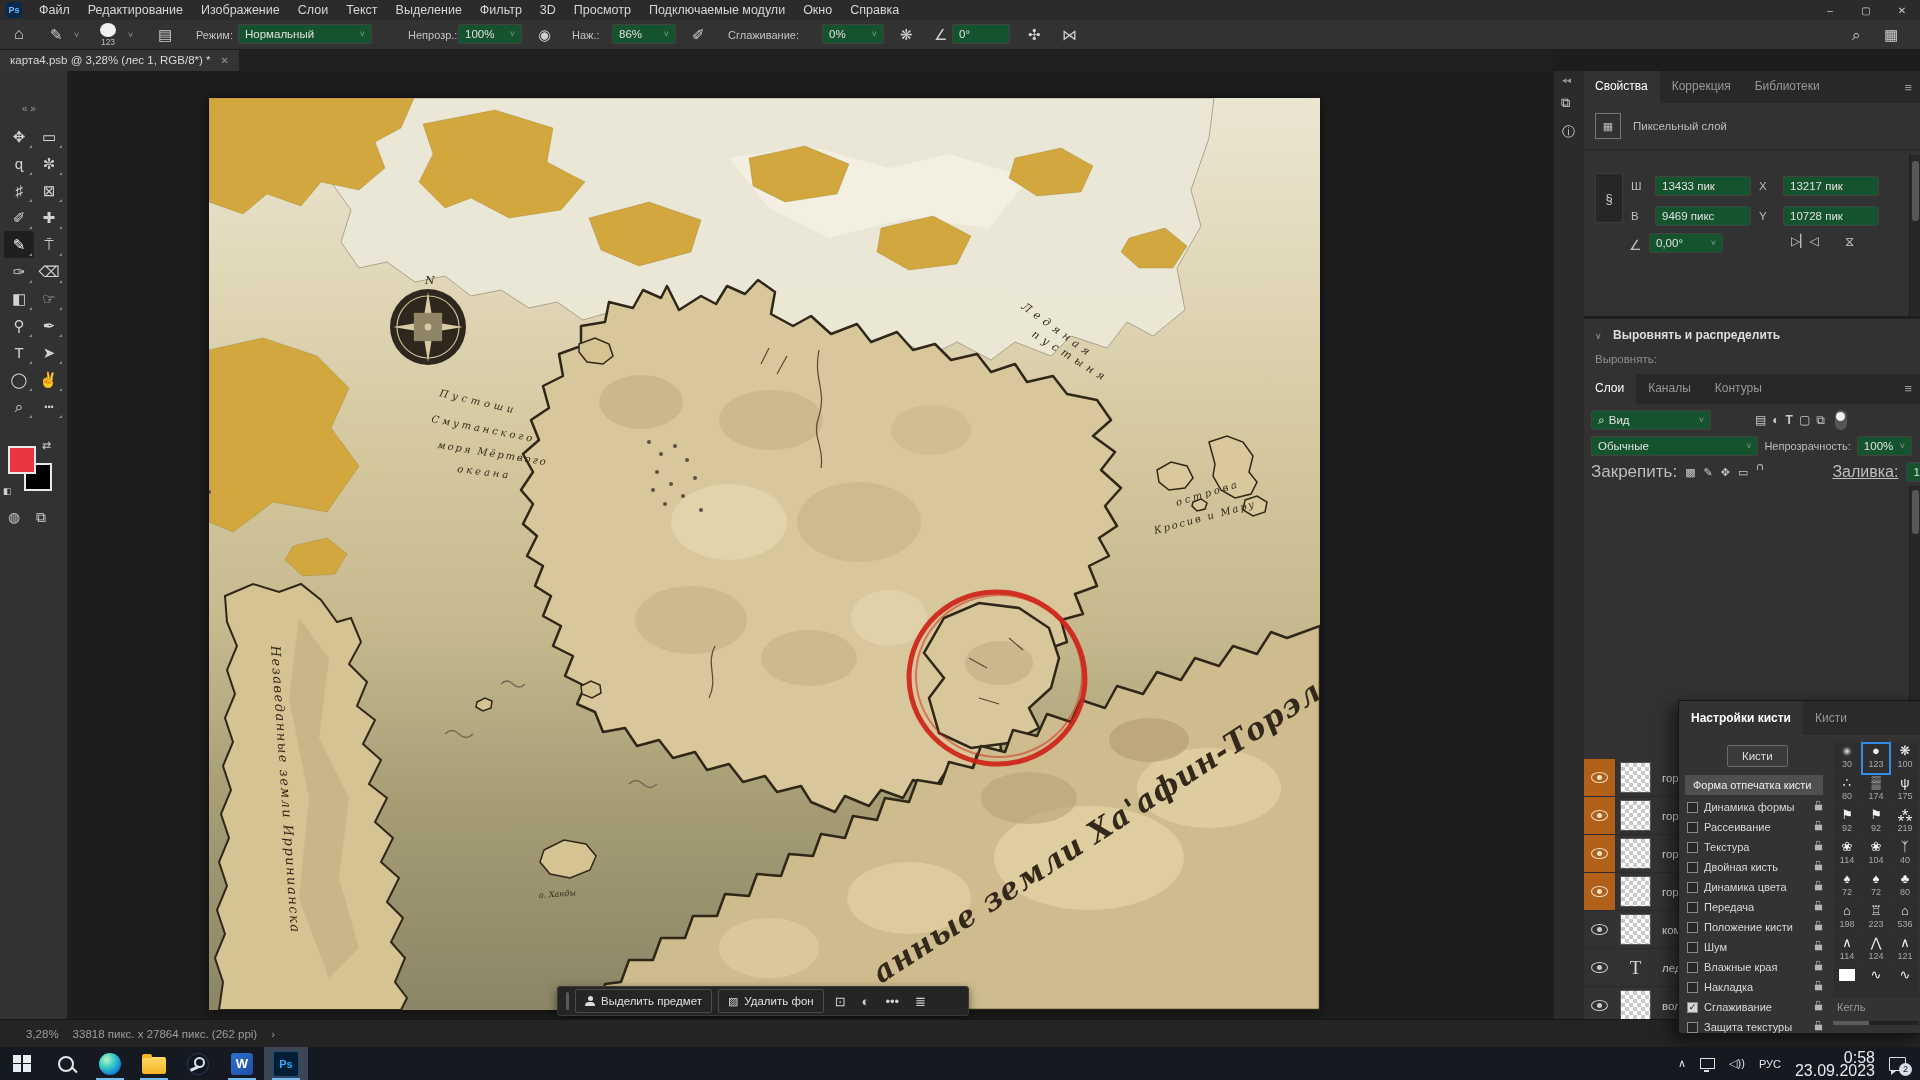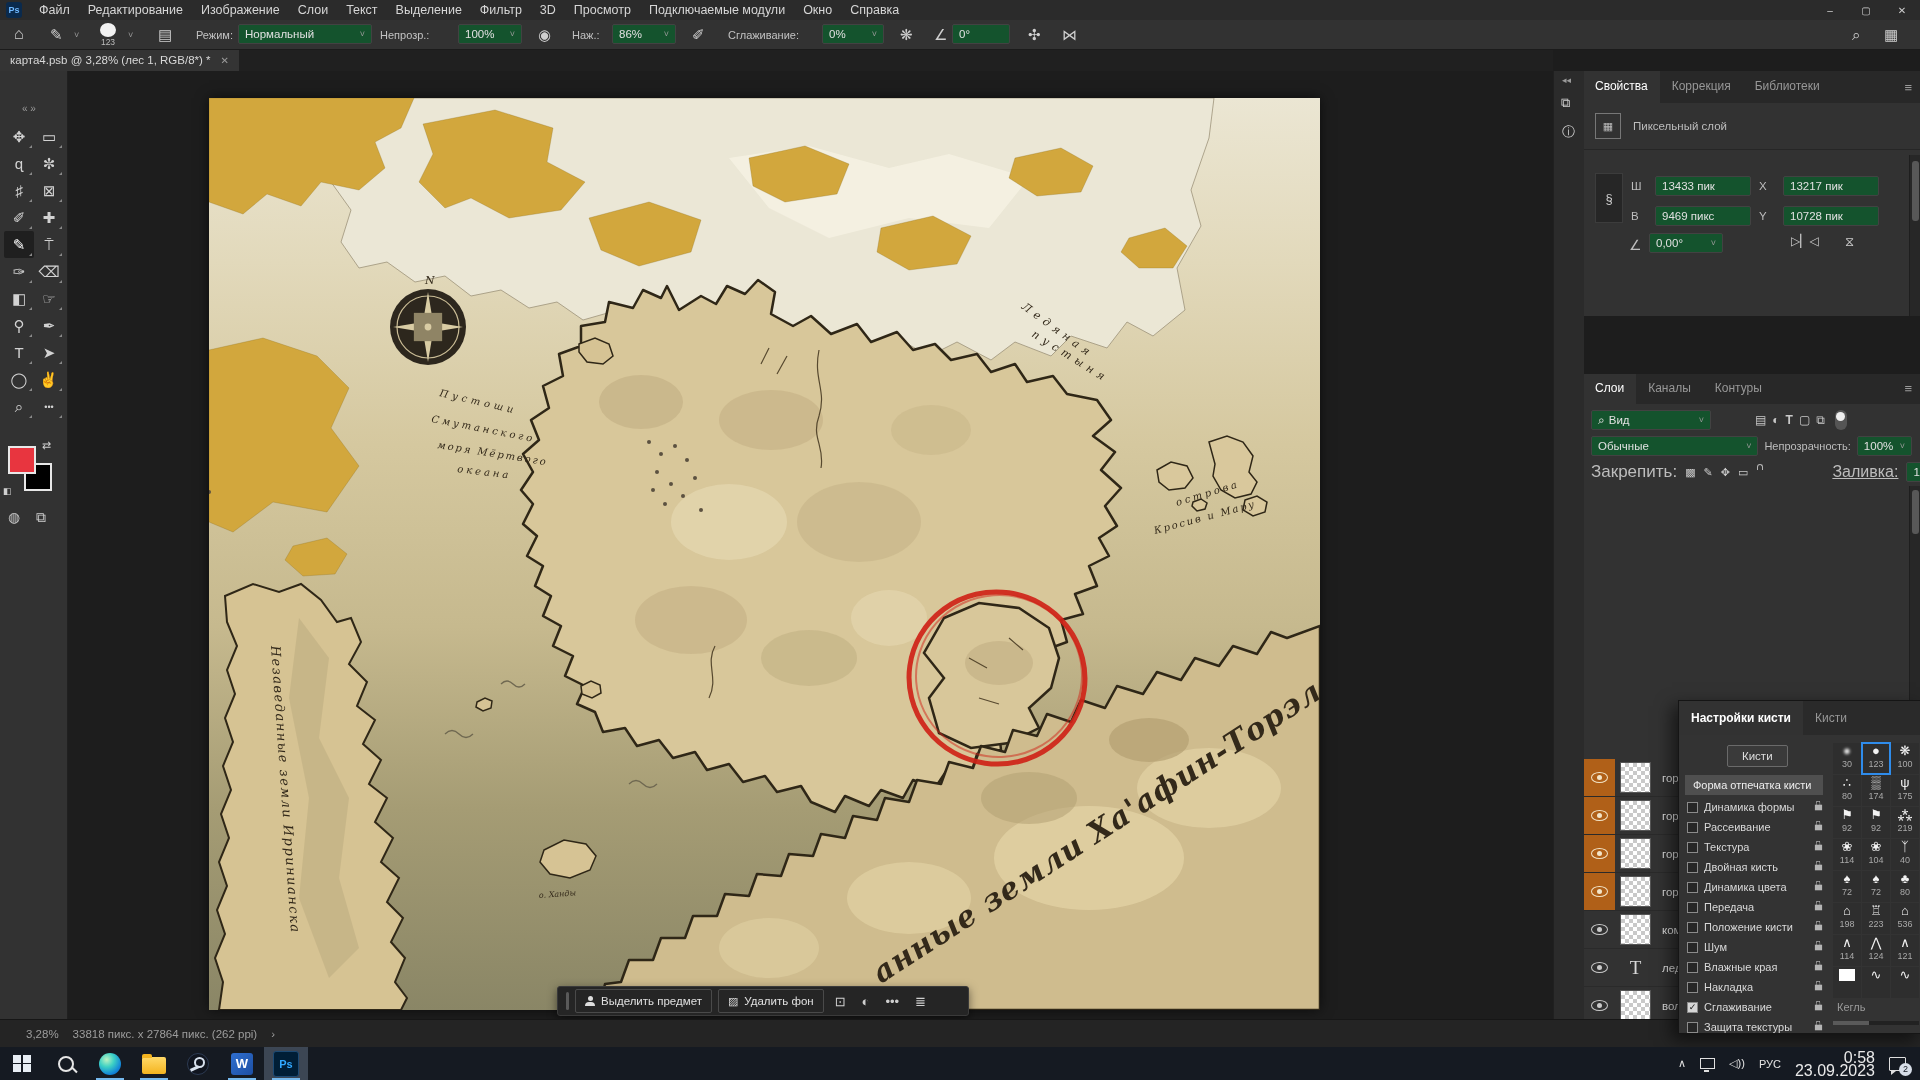--- a/index.html
+++ b/index.html
@@ -164,21 +164,21 @@
     <span class="abs chev" style="left:68px;top:10px;">˅</span>
     <span class="abs" style="left:100px;top:3px;width:16px;height:14px;border-radius:50%;background:#f2f2f2;"></span>
     <span class="abs" style="left:100px;top:17px;color:#bdbdbd;font-size:8.5px;width:16px;text-align:center;">123</span>
     <span class="abs chev" style="left:122px;top:10px;">˅</span>
     <span class="abs opt-icon" style="left:158px;top:7px;">▤</span>
     <span class="abs opt-label" style="left:196px;top:9px;">Режим:</span>
     <div class="abs field" style="left:238px;top:4px;width:134px;">
       <span>Нормальный</span>
         <span class="chev">˅</span>
       </div>
-    <span class="abs opt-label" style="left:380px;top:9px;">Непрозр.:</span>
+    <span class="abs opt-label" style="left:408px;top:9px;">Непрозр.:</span>
     <div class="abs field" style="left:458px;top:4px;width:64px;">
       <span>100%</span>
         <span class="chev">˅</span>
       </div>
     <span class="abs opt-icon" style="left:538px;top:7px;">◉</span>
     <span class="abs opt-label" style="left:572px;top:9px;">Наж.:</span>
     <div class="abs field" style="left:612px;top:4px;width:64px;">
       <span>86%</span>
         <span class="chev">˅</span>
       </div>
@@ -468,20 +468,27 @@
       <span>0,00°</span>
         <span class="chev">˅</span>
       </div>
     <span class="abs" style="left:208px;top:163px;color:#ccc;font-size:12px;">▷▏◁</span>
     <span class="abs" style="left:262px;top:163px;color:#ccc;font-size:13px;">⧖</span>
     <div class="scrollbar" style="left:326px;top:84px;height:161px;">
         <div class="thumbv" style="top:6px;height:60px;"></div>
       </div>
   </div>
 
+  <div class="abs panel" style="left:1583px;top:318px;width:337px;height:56px;border-top:1px solid #242424;">
+    <div style="padding:6px 12px 0;">
+      <span class="sec-chev">∨</span>
+      <span class="phead">Выровнять и распределить</span>
+    </div>
+    <div style="padding:6px 12px 0;"><span class="plabel" style="color:#8f8f8f;">Выровнять:</span></div>
+  </div>
 
   <div class="abs panel" style="left:1583px;top:374px;width:337px;height:645px;">
     <div class="ptabs" style="height:30px;">
       <div class="ptab active" style="height:30px;padding-top:7px;">Слои</div>
       <div class="ptab" style="height:30px;padding-top:7px;">Каналы</div>
       <div class="ptab" style="height:30px;padding-top:7px;">Контуры</div>
       <div class="hamb">≡</div>
     </div>
 
     <div style="display:flex;align-items:center;gap:6px;padding:6px 8px;">

